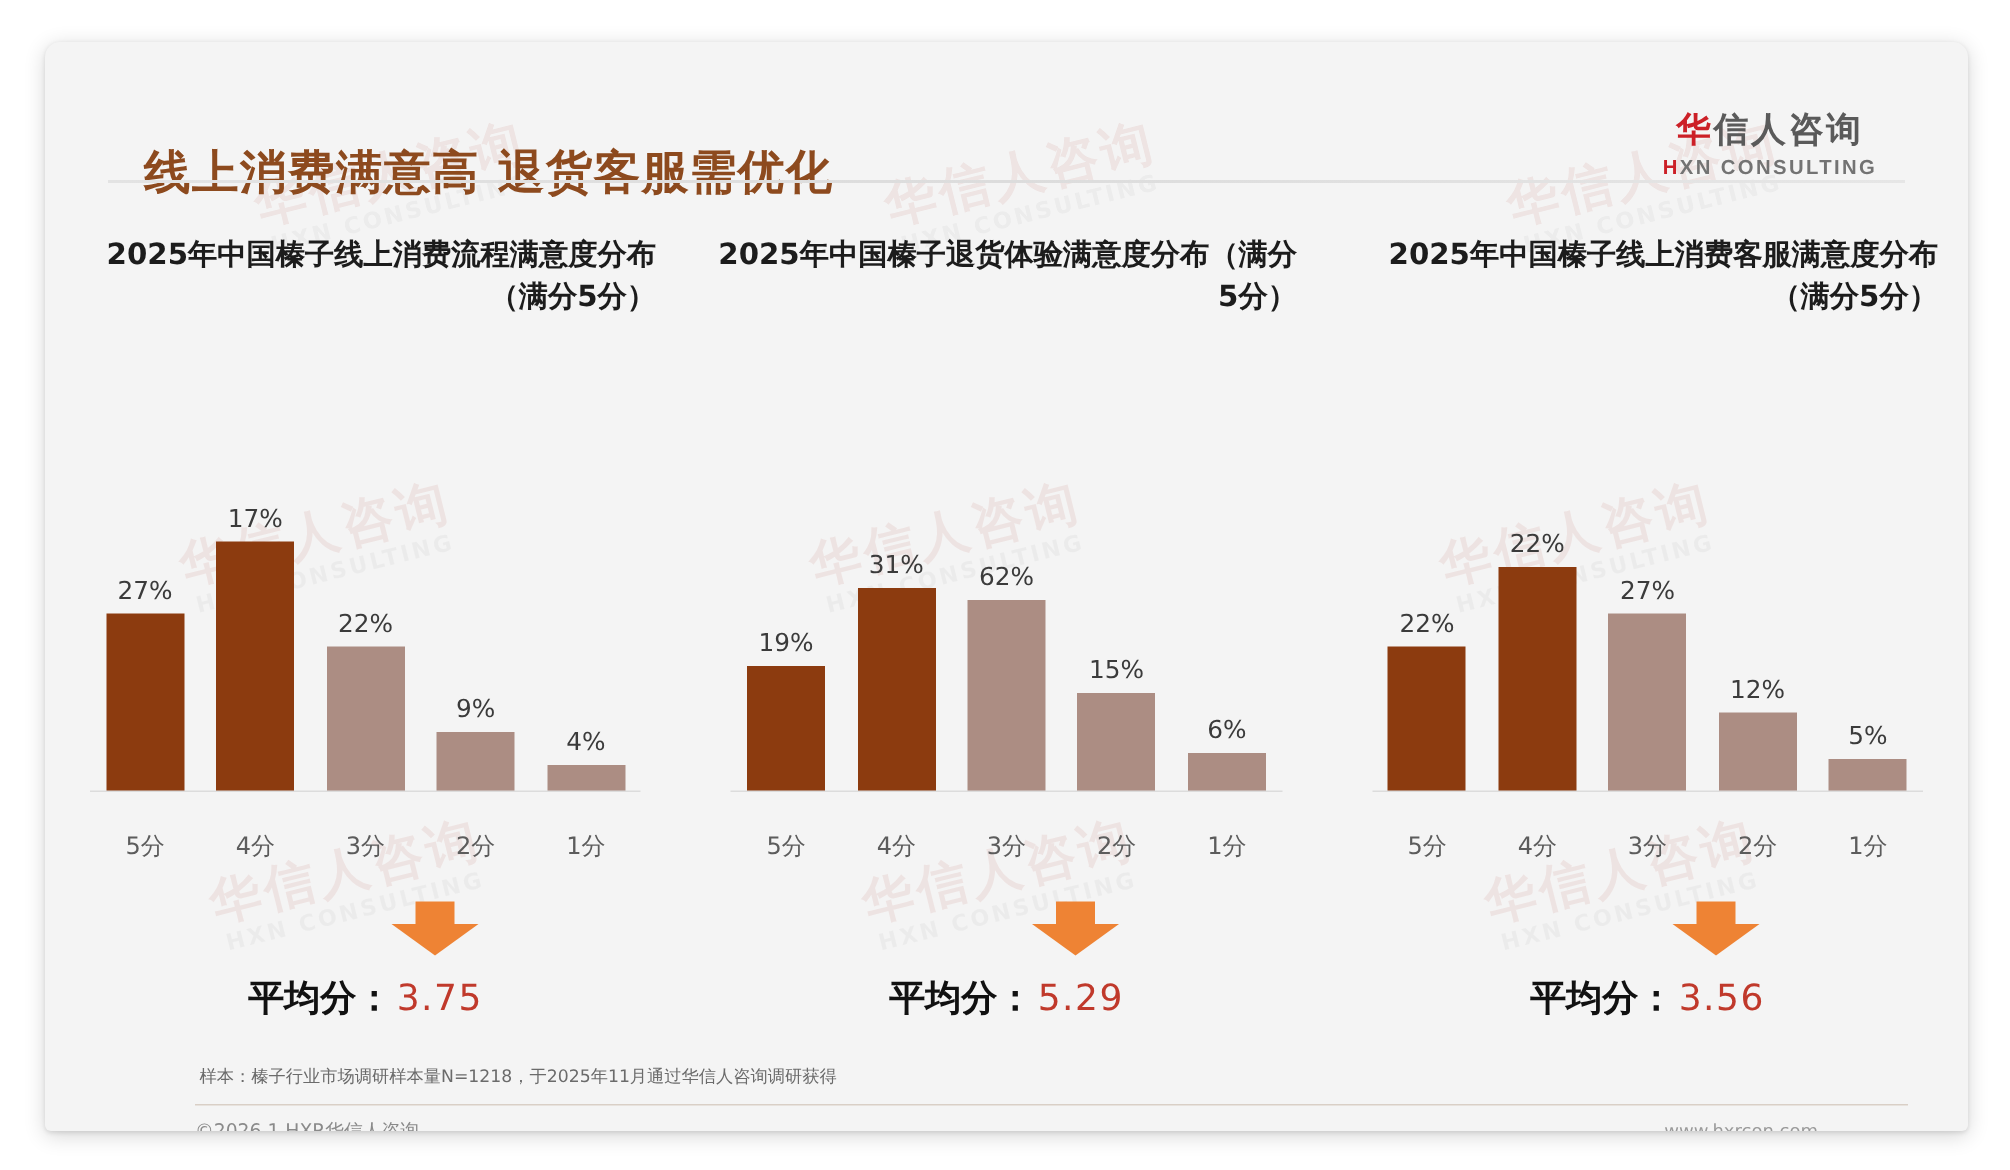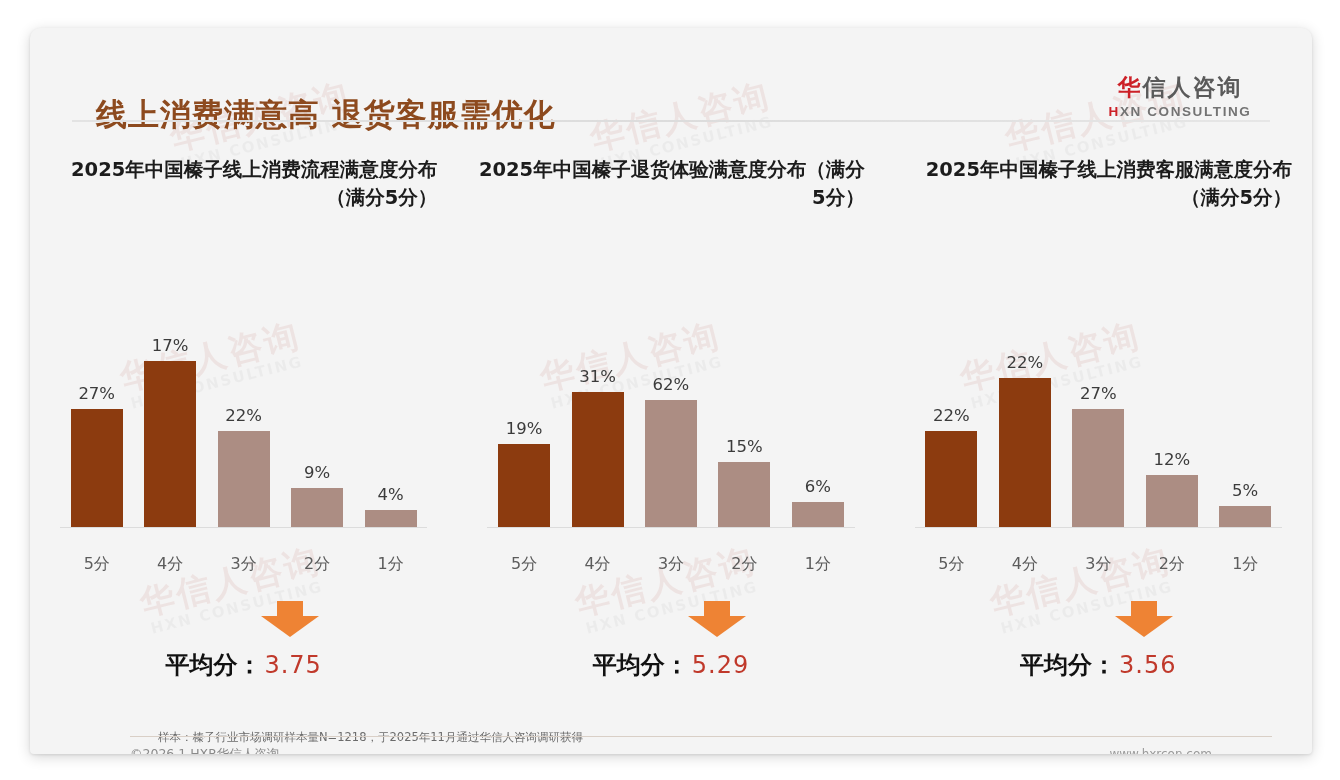--- a/index.html
+++ b/index.html
@@ -204,27 +204,26 @@
   .avg-text .score {
     color: #c0392b;
     font-weight: normal;
     letter-spacing: 1px;
     margin-left: 3px;
   }
 
   
   #footnote {
     position: absolute;
-    left: 128px;
+    left: 103px;
     top: 682px;
     font-family: "DejaVu Sans", "Liberation Sans", sans-serif;
     font-size: 11.5px;
     color: #6b6b6b;
     white-space: nowrap;
-    margin-top: 20px;
   }
   #footer-line {
     position: absolute;
     left: 100px;
     top: 708px;
     width: 1142px;
     height: 1px;
     background: #d9cfc6;
   }
   #footer {

